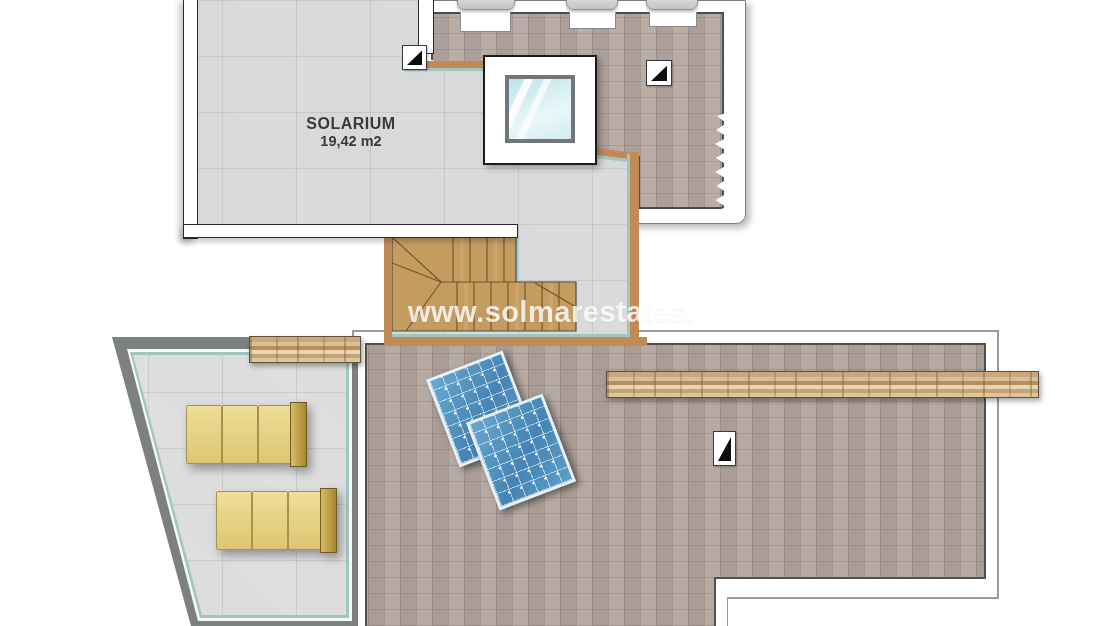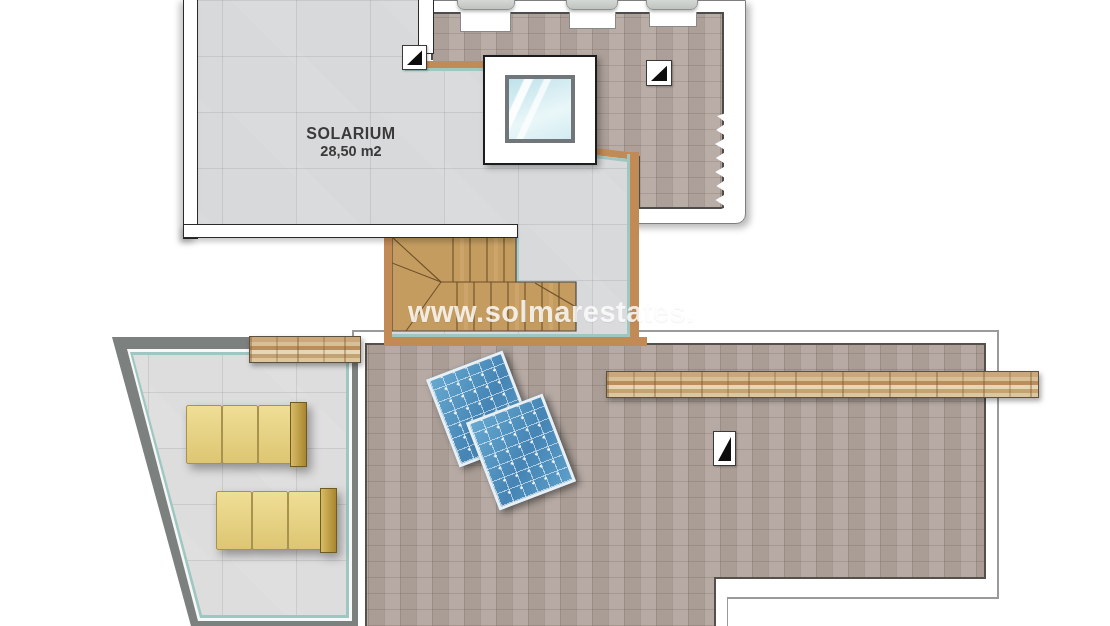--- a/index.html
+++ b/index.html
@@ -50,21 +50,21 @@
   .lounger{position:absolute;width:122px;height:60px;filter:drop-shadow(4px 5px 5px rgba(0,0,0,.35));}
   .cushion{position:absolute;top:1px;width:34px;height:57px;border-radius:2px;
     background:linear-gradient(180deg,#efde96,#ddc673);border:1px solid #a8924e;}
   .lframe{position:absolute;left:104px;top:-2px;width:15px;height:63px;
     background:linear-gradient(90deg,#d8bb66,#a8862f);border:1px solid #6e5b22;}
 
   .cap{position:absolute;height:16px;top:-8px;border:1px solid #8d918d;border-radius:7px;
     background:linear-gradient(180deg,#e6e9e6,#bfc3bf);box-shadow:0 2px 3px rgba(0,0,0,.25);}
   .notch{position:absolute;background:#fff;border:1px solid #888;border-top:none;}
 
-  .room-label{position:absolute;left:280px;top:125px;width:142px;text-align:center;color:#3a3a3a;}
+  .room-label{position:absolute;left:280px;top:115px;width:142px;text-align:center;color:#3a3a3a;}
   .room-label .l1{font-size:16px;font-weight:bold;letter-spacing:.5px;}
   .room-label .l2{font-size:14.5px;font-weight:bold;}
 
   .watermark{position:absolute;left:408px;top:296px;font-size:29px;font-weight:bold;
     letter-spacing:.5px;color:rgba(255,255,255,.82);text-shadow:0 1px 1px rgba(0,0,0,.06);z-index:60;}
 </style>
 </head>
 <body>
 
 <div id="plan">
@@ -167,18 +167,18 @@
   </div>
   <div class="lounger" style="left:216px;top:490px;">
     <div class="cushion" style="left:0;"></div>
     <div class="cushion" style="left:36px;"></div>
     <div class="cushion" style="left:72px;"></div>
     <div class="lframe"></div>
   </div>
 
   <div class="room-label">
     <div class="l1">SOLARIUM</div>
-    <div class="l2">28,50 m2</div>
+    <div class="l2">19,42 m2</div>
   </div>
 
   <div class="watermark">www.solmarestates.</div>
 
 </div>
 
 </body></html>

